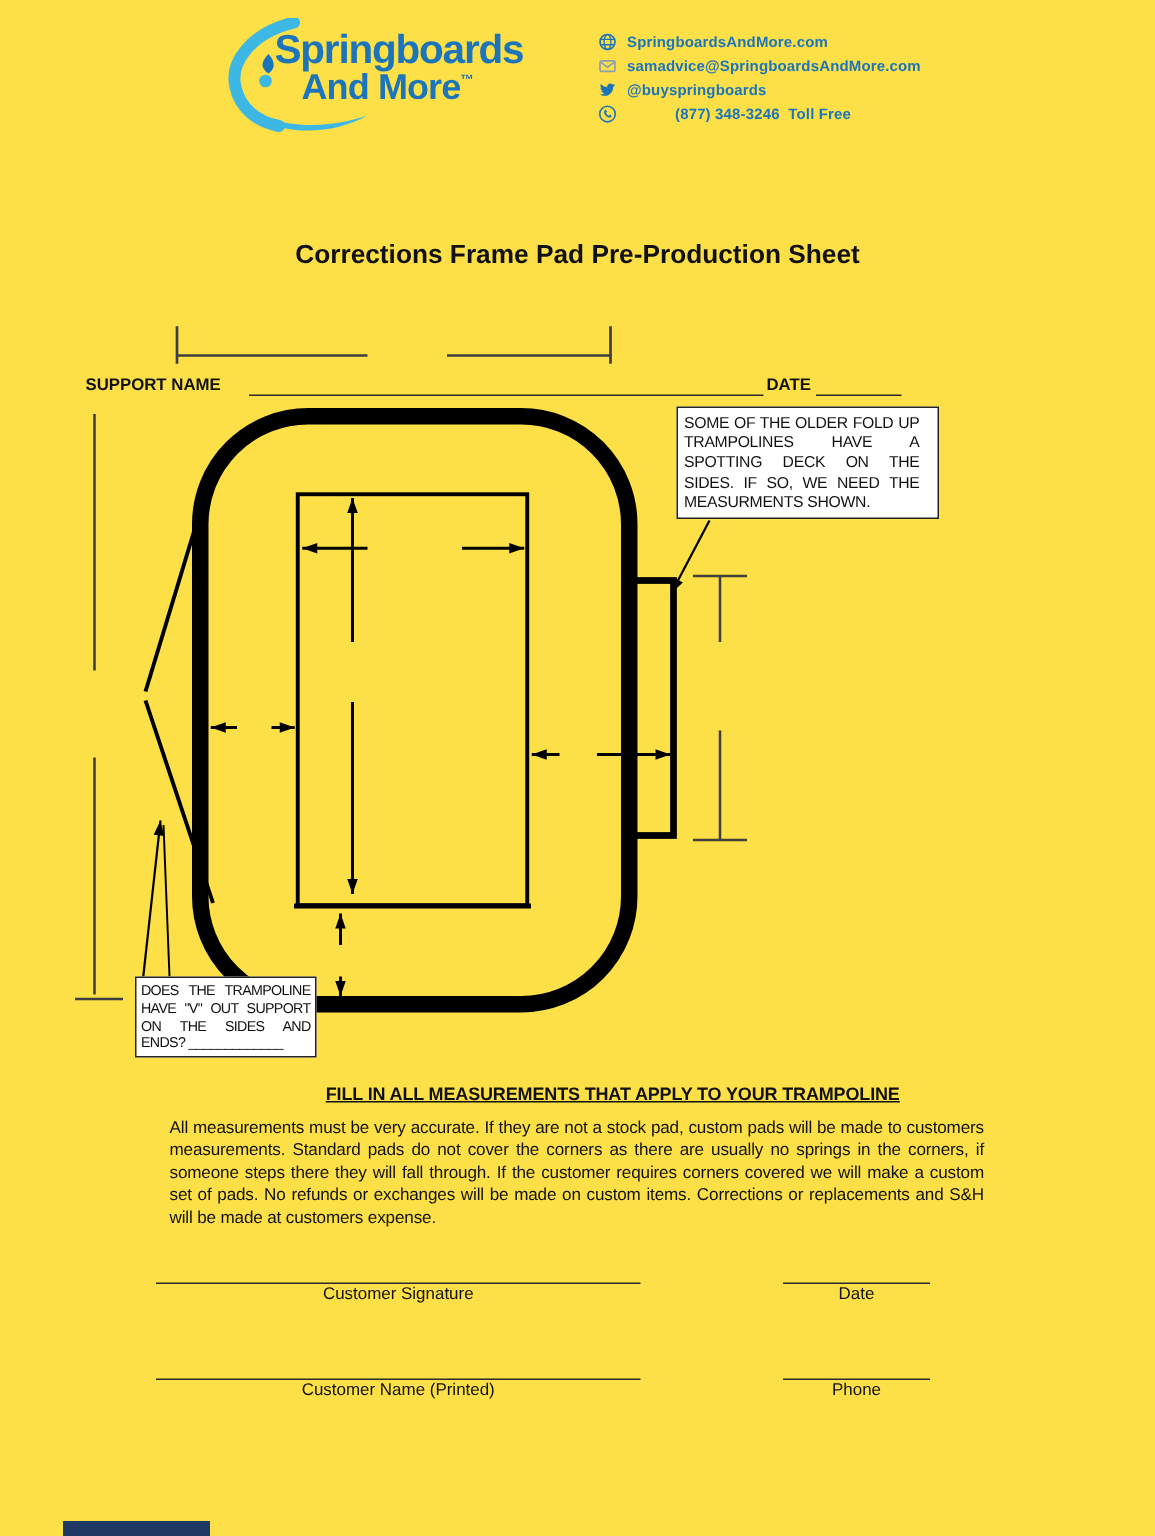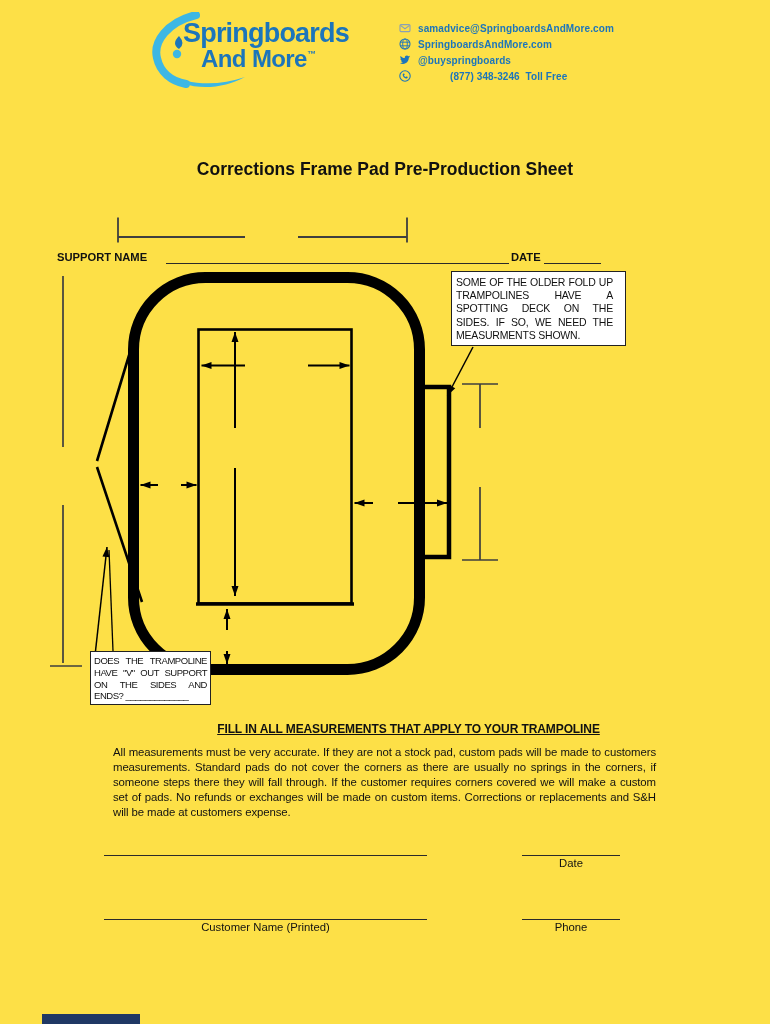--- a/index.html
+++ b/index.html
@@ -58,33 +58,33 @@
       <circle cx="27" cy="42" r="4.2" fill="#3db7e4"></circle>
       <path d="M15,61 C40,74 68,74 95,65 C70,79 34,79 15,61 z" fill="#3db7e4"></path>
     </svg>
   </div>
   <div class="abs brand-word1">Springboards</div>
   <div class="abs brand-word2"><span>And More</span><sup class="brand-tm">™</sup></div>
 
   <div class="abs contact">
     <div class="contact-row">
       <svg width="12" height="12" viewBox="0 0 12 12">
-        <rect x="1" y="2.6" width="10" height="7" rx="1" fill="none" stroke="#8aa0b4" stroke-width="1.1"></rect>
-        <polyline points="1.4,3.4 6,6.8 10.6,3.4" fill="none" stroke="#8aa0b4" stroke-width="1.1"></polyline>
-      </svg>
-      <span class="contact-text">samadvice@SpringboardsAndMore.com</span>
-    </div>
-    <div class="contact-row">
-      <svg width="12" height="12" viewBox="0 0 12 12">
         <circle cx="6" cy="6" r="5" fill="none" stroke="#1c75bb" stroke-width="1.1"></circle>
         <ellipse cx="6" cy="6" rx="2.3" ry="5" fill="none" stroke="#1c75bb" stroke-width="0.9"></ellipse>
         <line x1="1.2" y1="4.2" x2="10.8" y2="4.2" stroke="#1c75bb" stroke-width="0.9"></line>
         <line x1="1.2" y1="7.8" x2="10.8" y2="7.8" stroke="#1c75bb" stroke-width="0.9"></line>
       </svg>
       <span class="contact-text">SpringboardsAndMore.com</span>
+    </div>
+    <div class="contact-row">
+      <svg width="12" height="12" viewBox="0 0 12 12">
+        <rect x="1" y="2.6" width="10" height="7" rx="1" fill="none" stroke="#8aa0b4" stroke-width="1.1"></rect>
+        <polyline points="1.4,3.4 6,6.8 10.6,3.4" fill="none" stroke="#8aa0b4" stroke-width="1.1"></polyline>
+      </svg>
+      <span class="contact-text">samadvice@SpringboardsAndMore.com</span>
     </div>
     <div class="contact-row">
       <svg width="12" height="12" viewBox="0 0 12 12">
         <path d="M11.2,2.6c-.4.2-.8.3-1.2.4.4-.3.8-.7.9-1.2-.4.2-.9.4-1.4.5C9,1.8,8.4,1.6,7.8,1.6c-1.1,0-2,.9-2,2 0,.2,0,.3,0,.5C4.1,4,2.6,3.2,1.6,2c-.2.3-.3.7-.3,1.1 0,.7.4,1.3.9,1.7-.3,0-.6-.1-.9-.2v0c0,1,.7,1.8,1.6,2-.2,0-.3.1-.5.1-.1,0-.2,0-.4,0 .2.8,1,1.4,1.9,1.5C3.2,8.7,2.3,9,1.4,9c-.2,0-.3,0-.5,0 .9.6,2,.9,3.1.9 3.7,0,5.8-3.1,5.8-5.8 0-.1,0-.2,0-.3C10.4,3.4,10.9,3,11.2,2.6z" fill="#1c75bb"></path>
       </svg>
       <span class="contact-text">@buyspringboards</span>
     </div>
     <div class="contact-row">
       <svg width="12" height="12" viewBox="0 0 12 12">
         <circle cx="6" cy="6" r="5.2" fill="none" stroke="#1c75bb" stroke-width="1.1"></circle>
@@ -165,20 +165,21 @@
     </g>
   </svg>
 
   <div class="abs note-box note1">SOME OF THE OLDER FOLD UP TRAMPOLINES HAVE A SPOTTING DECK ON THE SIDES. IF SO, WE NEED THE MEASURMENTS SHOWN.</div>
   <div class="abs note-box note2">DOES THE TRAMPOLINE HAVE "V" OUT SUPPORT ON THE SIDES AND ENDS? _____________</div>
 
   <div class="abs fill-heading">FILL IN ALL MEASUREMENTS THAT APPLY TO YOUR TRAMPOLINE</div>
   <p class="abs body-par">All measurements must be very accurate. If they are not a stock pad, custom pads will be made to customers measurements. Standard pads do not cover the corners as there are usually no springs in the corners, if someone steps there they will fall through. If the customer requires corners covered we will make a custom set of  pads. No refunds or exchanges will be made on custom items. Corrections or replacements and S&amp;H will be made at customers expense.</p>
 
   <div class="abs blank" style="left:104px;top:842px;width:323px;height:13px;"></div>
+  <div class="abs sig-label" style="left:104px;top:857px;width:323px;">Customer Signature</div>
   <div class="abs blank" style="left:522px;top:842px;width:98px;height:13px;"></div>
   <div class="abs sig-label" style="left:522px;top:857px;width:98px;">Date</div>
 
   <div class="abs blank" style="left:104px;top:906px;width:323px;height:13px;"></div>
   <div class="abs sig-label" style="left:104px;top:921px;width:323px;">Customer Name (Printed)</div>
   <div class="abs blank" style="left:522px;top:906px;width:98px;height:13px;"></div>
   <div class="abs sig-label" style="left:522px;top:921px;width:98px;">Phone</div>
 
   <div class="abs footer-bar"></div>
 

